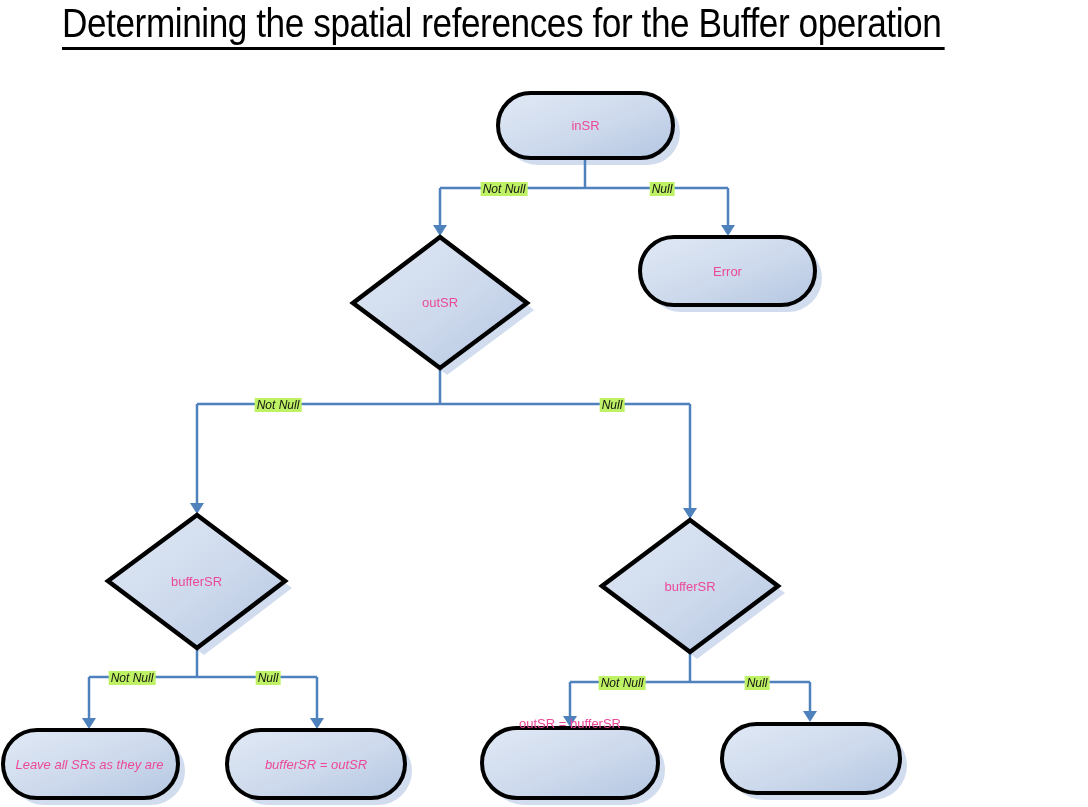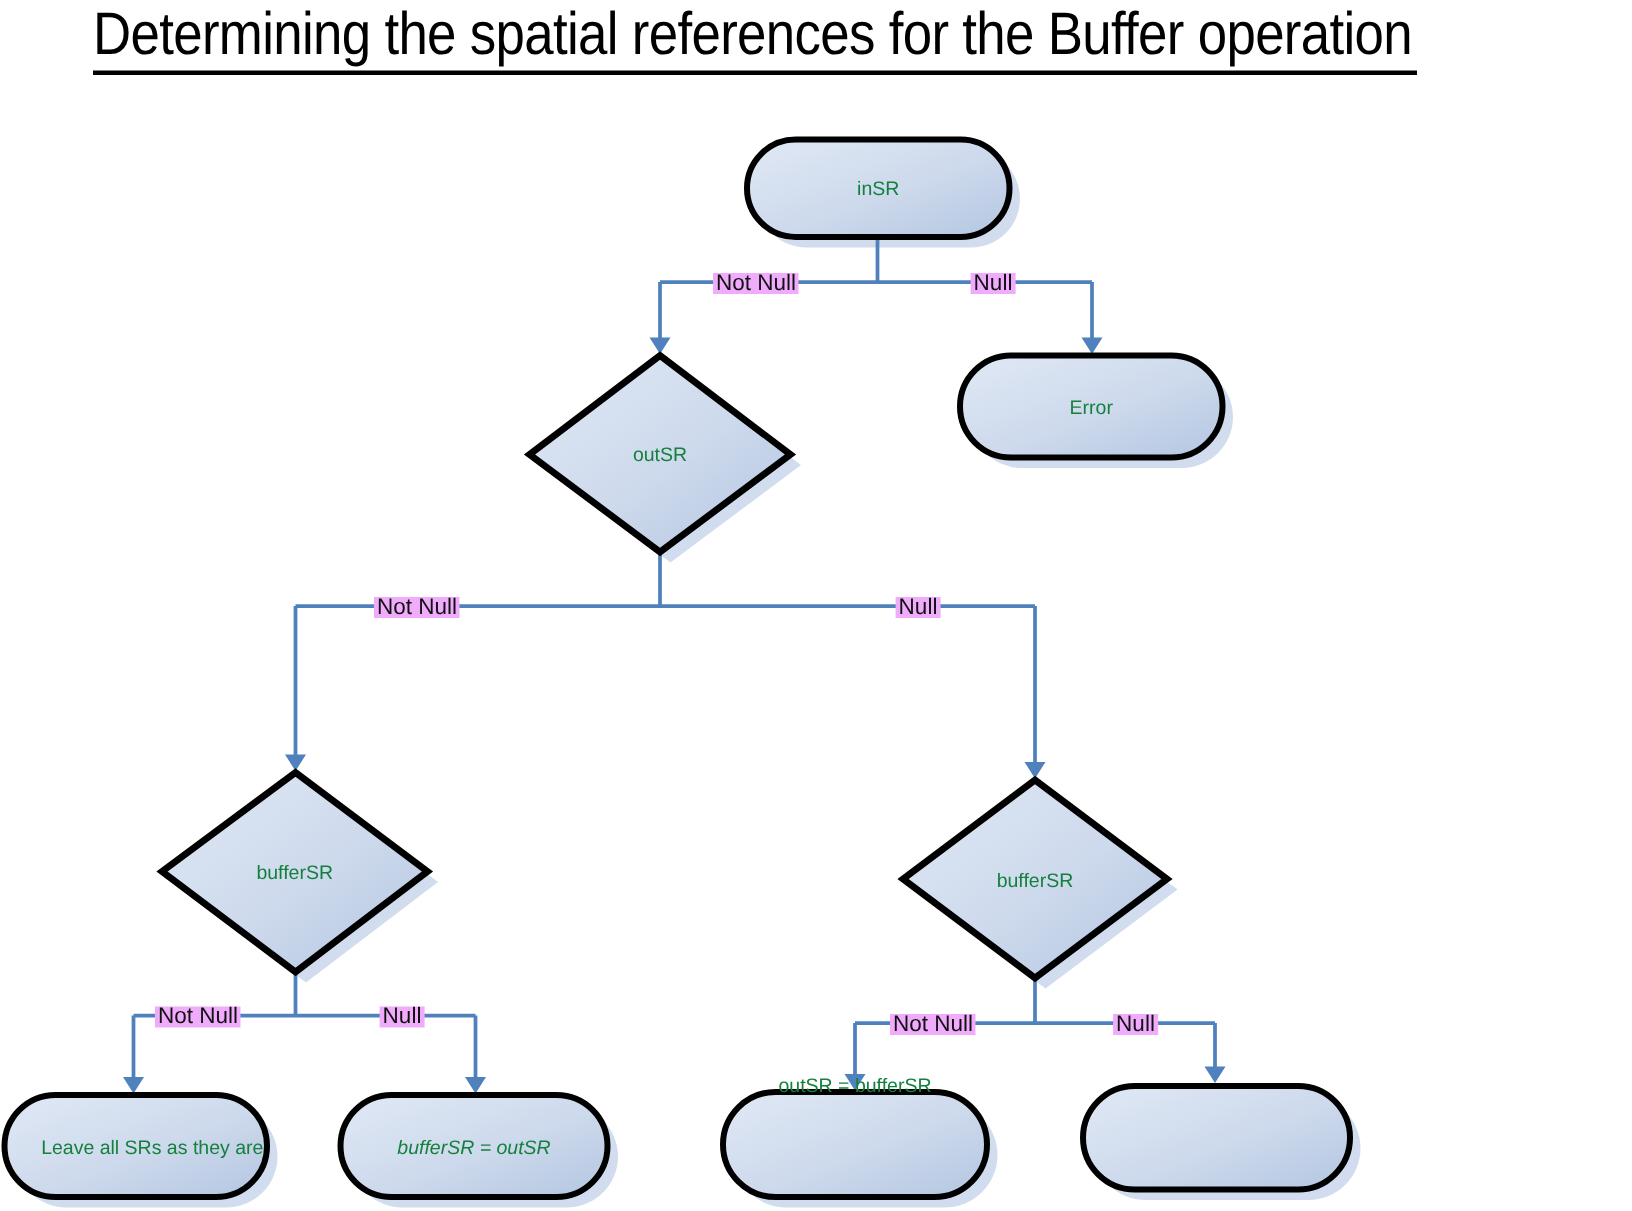--- a/index.html
+++ b/index.html
@@ -10,27 +10,27 @@
   .title{
     position:absolute;left:62px;top:0;margin:0;
     font-size:40px;font-weight:400;line-height:46px;letter-spacing:-0.5px;
     transform:scaleX(0.88);transform-origin:0 0;
     border-bottom:3px solid #000;padding-bottom:1px;padding-right:4px;
     white-space:nowrap;
   }
   svg.diagram{position:absolute;left:0;top:0;}
   .node-label{
     position:absolute;display:flex;align-items:center;justify-content:center;
-    text-align:center;font-size:13px;line-height:19px;color:#15803d;
+    text-align:center;font-size:13px;line-height:19px;color:#ec4899;
     pointer-events:none;flex-direction:column;
   }
   .edge-label{
     position:absolute;transform:translate(-50%,-50%);
-    font-size:15px;line-height:14px;color:#111;background:#f0abfc;
-    padding:0 2px;white-space:nowrap;
+    font-size:12px;line-height:14px;color:#111;background:#bef264;
+    padding:0 2px;white-space:nowrap;font-style:italic;
   }
 </style>
 </head>
 <body>
 
 <div class="canvas">
 
   <h1 class="title">Determining the spatial references for the Buffer operation</h1>
 
   <svg class="diagram" width="1088" height="807" viewBox="0 0 1088 807">
@@ -95,21 +95,21 @@
       <rect stroke-width="4" x="482" y="728" width="176" height="70" rx="35" ry="35"></rect>
       <rect stroke-width="4" x="722" y="724" width="178" height="69" rx="34.5" ry="34.5"></rect>
     </g>
   </svg>
 
   <div class="node-label" style="left:498px;top:93px;width:175px;height:65px;">inSR</div>
   <div class="node-label" style="left:353px;top:237px;width:174px;height:131px;">outSR</div>
   <div class="node-label" style="left:640px;top:237px;width:175px;height:68px;">Error</div>
   <div class="node-label" style="left:108px;top:515px;width:177px;height:133px;">bufferSR</div>
   <div class="node-label" style="left:602px;top:520px;width:176px;height:132px;">bufferSR</div>
-  <div class="node-label" style="left:14px;top:730px;width:175px;height:68px;">Leave all SRs as they are</div>
+  <div class="node-label" style="left:2px;top:730px;width:175px;height:68px;font-style:italic;">Leave all SRs as they are</div>
   <div class="node-label" style="left:227px;top:730px;width:178px;height:68px;font-style:italic;">bufferSR = outSR</div>
   <div class="node-label" style="left:482px;top:688px;width:176px;height:70px;">outSR = bufferSR</div>
 
   <span class="edge-label" style="left:504px;top:189px;">Not Null</span>
   <span class="edge-label" style="left:662px;top:189px;">Null</span>
   <span class="edge-label" style="left:278px;top:405px;">Not Null</span>
   <span class="edge-label" style="left:612px;top:405px;">Null</span>
   <span class="edge-label" style="left:132px;top:678px;">Not Null</span>
   <span class="edge-label" style="left:268px;top:678px;">Null</span>
   <span class="edge-label" style="left:622px;top:683px;">Not Null</span>

